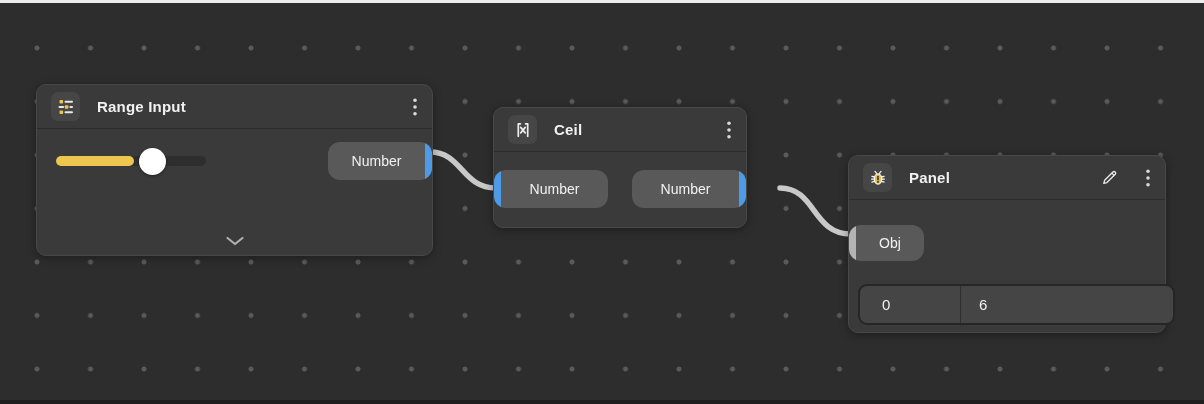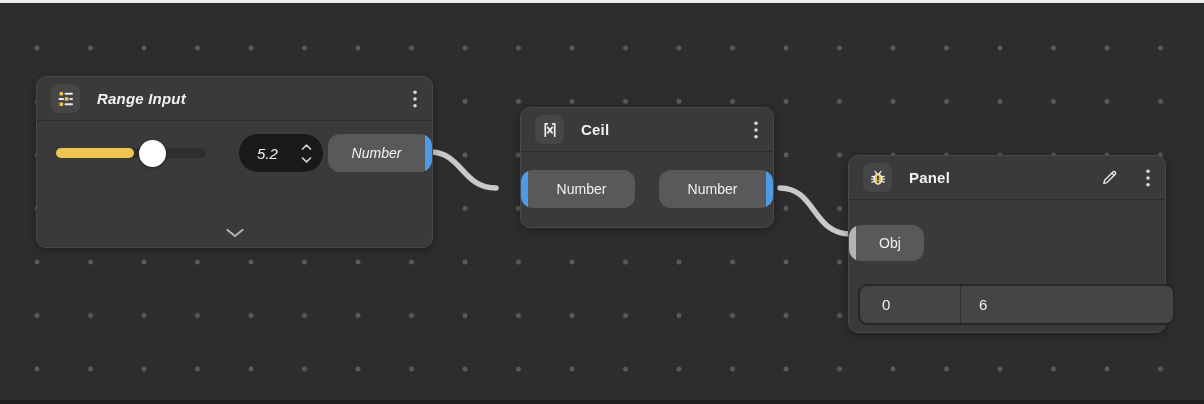--- a/index.html
+++ b/index.html
@@ -27,32 +27,32 @@
     display:flex;align-items:center;justify-content:center;border-radius:12px;overflow:hidden;
   }
   .socket .bar{position:absolute;top:0;bottom:0;width:7px;}
   .socket.out .bar{right:0;}
   .socket.in .bar{left:0;}
   .socket.out{padding-right:7px;}
   .socket.in{padding-left:7px;}
   .bar-number{background:#4d9be6;}
   .bar-object{background:#b4b4b4;}
   
-  #node-range{left:36px;top:76px;width:397px;height:172px;font-style:italic;}
+  #node-range{left:36px;top:84px;width:397px;height:172px;}
   .range-slider{position:absolute;left:19px;top:71px;width:150px;height:10px;border-radius:5px;background:#2e2e2e;}
   .range-fill{width:52%;height:100%;border-radius:5px;background:#ecc64e;}
   .range-handle{position:absolute;left:83px;top:-8.5px;width:27px;height:27px;border-radius:50%;background:#ffffff;box-shadow:0 1px 3px rgba(0,0,0,.45);}
   .value-pill{position:absolute;left:202px;top:57px;width:84px;height:38px;border-radius:19px;background:#191919;display:flex;align-items:center;}
   .value-text{margin-left:18px;font-size:15px;color:#f1f1f1;flex:1;}
   .steppers{display:flex;flex-direction:column;gap:7px;margin-right:11px;}
   .stepper{display:flex;cursor:pointer;}
   #socket-range-out{right:0;top:57px;width:97px;}
   .collapse-chevron{position:absolute;left:50%;transform:translateX(-50%);bottom:5px;cursor:pointer;}
   
-  #node-ceil{left:493px;top:107px;width:254px;height:121px;margin-left:27px;}
+  #node-ceil{left:493px;top:107px;width:254px;height:121px;}
   #socket-ceil-in{left:0;top:62px;width:107px;}
   #socket-ceil-out{right:0;top:62px;width:107px;}
   
   #node-panel{left:848px;top:155px;width:318px;height:178px;}
   #socket-panel-in{left:0;top:69px;width:68px;height:36px;}
   .panel-table{
     position:absolute;left:9px;top:128px;width:317px;height:41px;box-sizing:border-box;
     border:2px solid #262626;border-radius:9px;background:#454545;display:flex;overflow:hidden;
   }
   .cell{display:flex;align-items:center;font-size:15px;color:#f0f0f0;box-sizing:border-box;}
@@ -93,35 +93,20 @@
           </svg>
         </div>
       </div>
     </div>
 
     <div class="range-slider">
       <div class="range-fill"></div>
       <div class="range-handle"></div>
     </div>
 
-    <div class="value-pill">
-      <span class="value-text">5.2</span>
-      <div class="steppers">
-        <span class="stepper">
-          <svg width="11" height="6" viewBox="0 0 11 6">
-              <polyline points="1.5,5 5.5,1.2 9.5,5" fill="none" stroke="#cfcfcf" stroke-width="1.7" stroke-linecap="round" stroke-linejoin="round"></polyline>
-            </svg>
-        </span>
-        <span class="stepper">
-          <svg width="11" height="6" viewBox="0 0 11 6">
-              <polyline points="1.5,1 5.5,4.8 9.5,1" fill="none" stroke="#cfcfcf" stroke-width="1.7" stroke-linecap="round" stroke-linejoin="round"></polyline>
-            </svg>
-        </span>
-      </div>
-    </div>
 
     <div class="socket out" id="socket-range-out">
       <span>Number</span>
       <div class="bar bar-number"></div>
     </div>
 
     <div class="collapse-chevron">
       <svg width="19" height="10" viewBox="0 0 19 10">
           <polyline points="2,2 9.5,8 17,2" fill="none" stroke="#b0b0b0" stroke-width="2.2" stroke-linecap="round" stroke-linejoin="round"></polyline>
         </svg>

